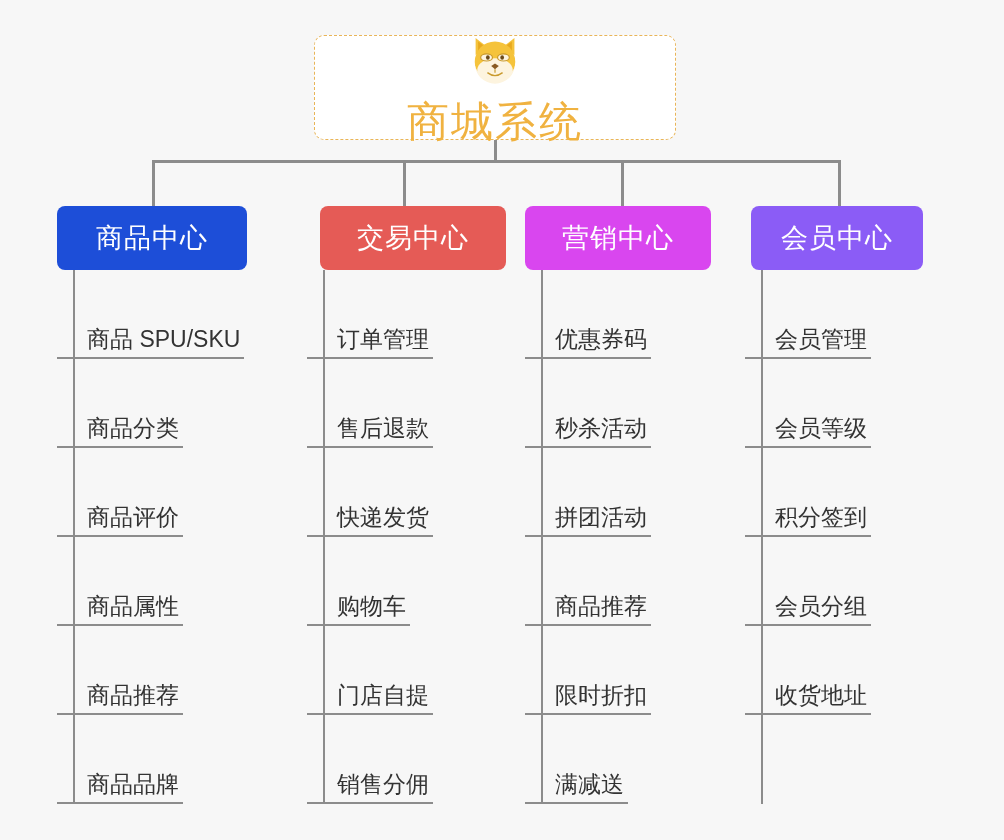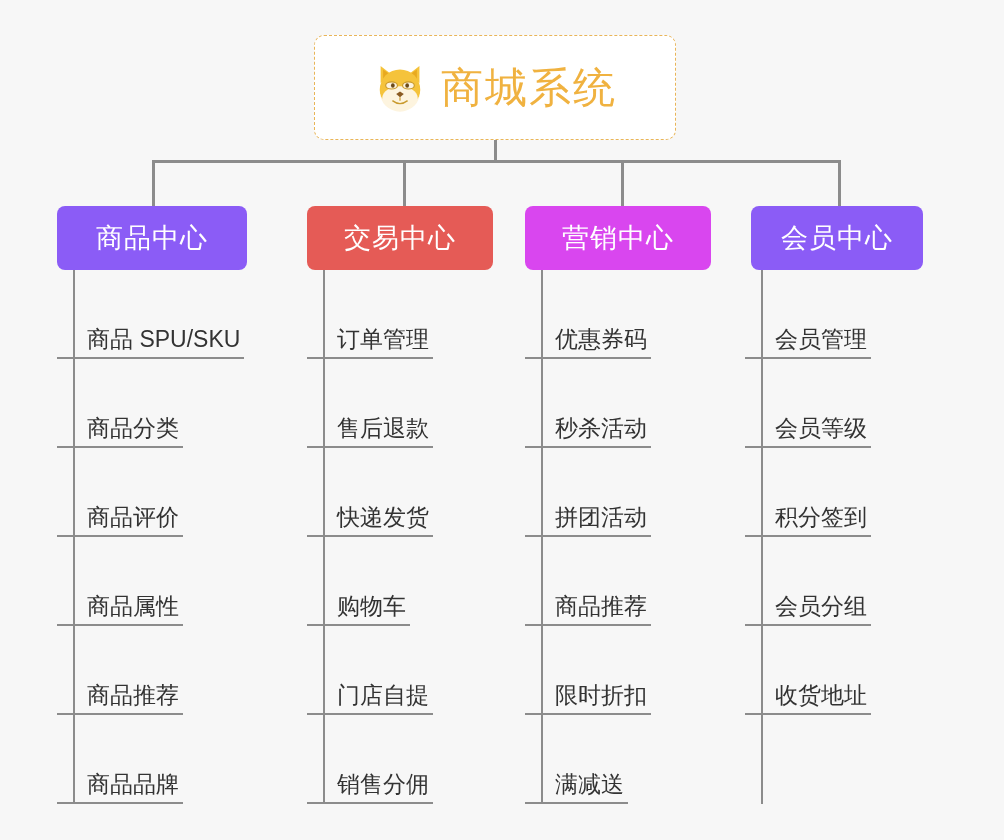--- a/index.html
+++ b/index.html
@@ -28,20 +28,21 @@
     width: 362px;
     height: 105px;
     background: #ffffff;
     border: 1.5px dashed #e9b558;
     border-radius: 10px;
     box-sizing: border-box;
     display: flex;
     align-items: center;
     justify-content: center;
     gap: 14px;
+    flex-direction: column;
   }
   .root-emoji {
     width: 54px;
     height: 54px;
     flex: 0 0 auto;
     display: block;
   }
   .root-title {
     font-size: 42px;
     color: #f0b240;
@@ -137,21 +138,21 @@
   </div>
 
   <div class="conn conn-v" style="left:494px; top:140px; height:22px;"></div>
   <div class="conn conn-h" style="left:152px; top:160px; width:688px;"></div>
   <div class="conn conn-v" style="left:152px; top:160px; height:47px;"></div>
   <div class="conn conn-v" style="left:403px; top:160px; height:47px;"></div>
   <div class="conn conn-v" style="left:621px; top:160px; height:47px;"></div>
   <div class="conn conn-v" style="left:838px; top:160px; height:47px;"></div>
 
   <div class="column" style="left:57px; width:230px;">
-    <div class="cat-box" style="width:190px; background:#8b5cf6;">
+    <div class="cat-box" style="width:190px; background:#1d4ed8;">
       <span>商品中心</span>
     </div>
     <div class="spine" style="left:16px; top:64px; height:534px;"></div>
     <div class="leaf-list">
       <div class="leaf">
           <span class="leaf-label">商品 SPU/SKU</span>
         </div>
       <div class="leaf">
           <span class="leaf-label">商品分类</span>
         </div>
@@ -164,21 +165,21 @@
       <div class="leaf">
           <span class="leaf-label">商品推荐</span>
         </div>
       <div class="leaf">
           <span class="leaf-label">商品品牌</span>
         </div>
     </div>
   </div>
 
   <div class="column" style="left:307px; width:200px;">
-    <div class="cat-box" style="width:186px; background:#e55b56;">
+    <div class="cat-box" style="width:186px; background:#e55b56;margin-left:13px;">
       <span>交易中心</span>
     </div>
     <div class="spine" style="left:16px; top:64px; height:534px;"></div>
     <div class="leaf-list">
       <div class="leaf">
           <span class="leaf-label">订单管理</span>
         </div>
       <div class="leaf">
           <span class="leaf-label">售后退款</span>
         </div>

